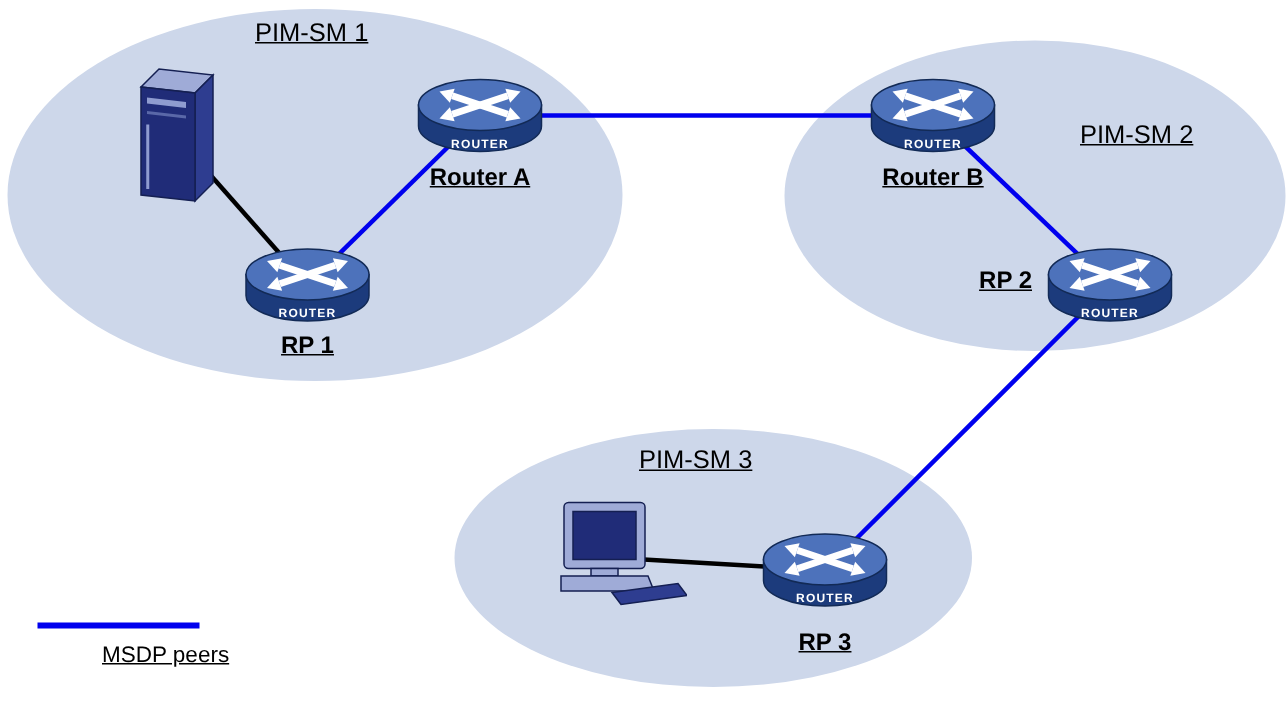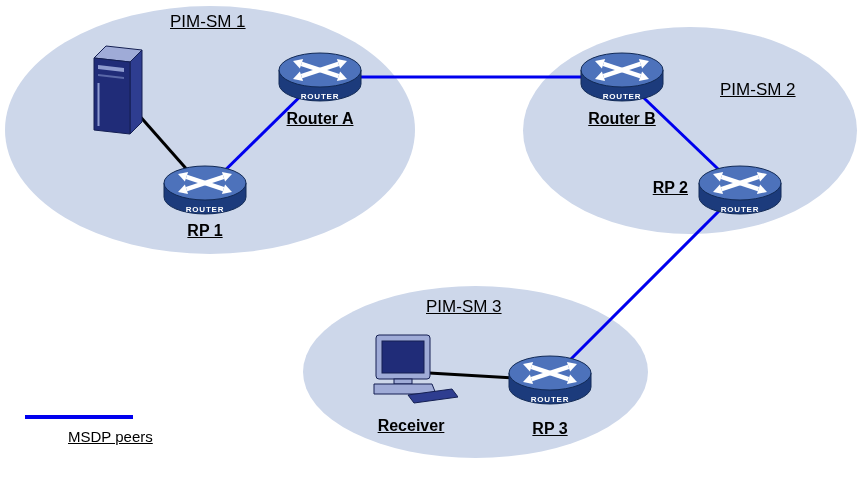--- a/index.html
+++ b/index.html
@@ -111,18 +111,17 @@
   </div>
 
   <div class="lbl domain-lbl" style="left:170px; top:12px;">PIM-SM 1</div>
   <div class="lbl domain-lbl" style="left:720px; top:80px;">PIM-SM 2</div>
   <div class="lbl domain-lbl" style="left:426px; top:297px;">PIM-SM 3</div>
 
   <div class="lbl device-lbl" style="left:160px; top:222px; width:90px;">RP 1</div>
   <div class="lbl device-lbl" style="left:572px; top:110px; width:100px;">Router B</div>
   <div class="lbl device-lbl" style="left:270px; top:110px; width:100px;">Router A</div>
   <div class="lbl device-lbl tr" style="left:626px; top:179px; width:62px;">RP 2</div>
-  <div class="lbl device-lbl" style="left:356px; top:417px; width:110px;">Receiver</div>
   <div class="lbl device-lbl" style="left:505px; top:420px; width:90px;">RP 3</div>
 
   <div class="lbl legend-lbl" style="left:24px; top:428px;">MSDP peers</div>
 
 </div>
 
 </body></html>

